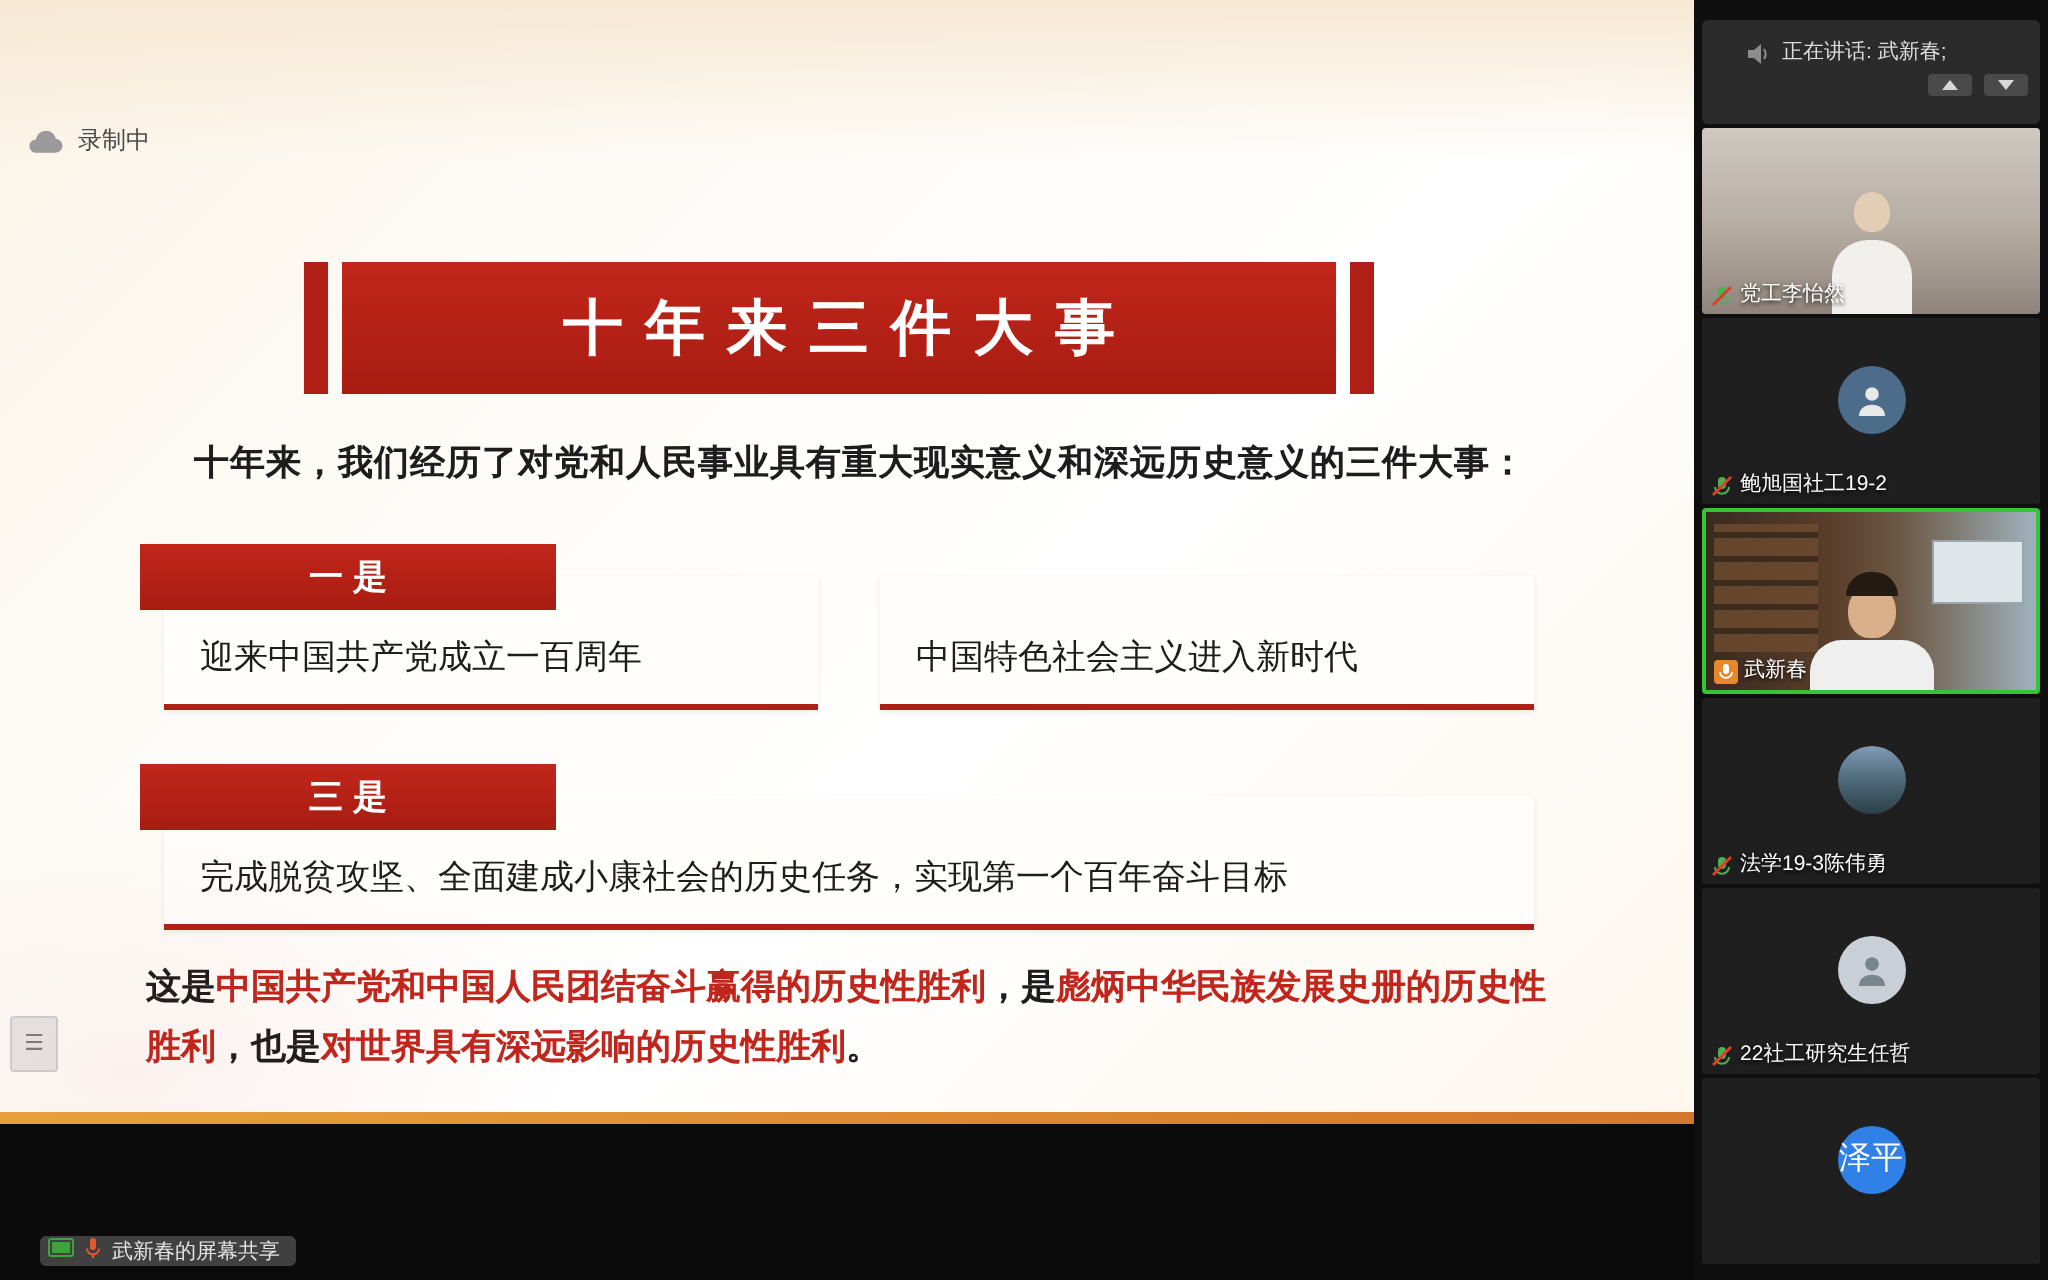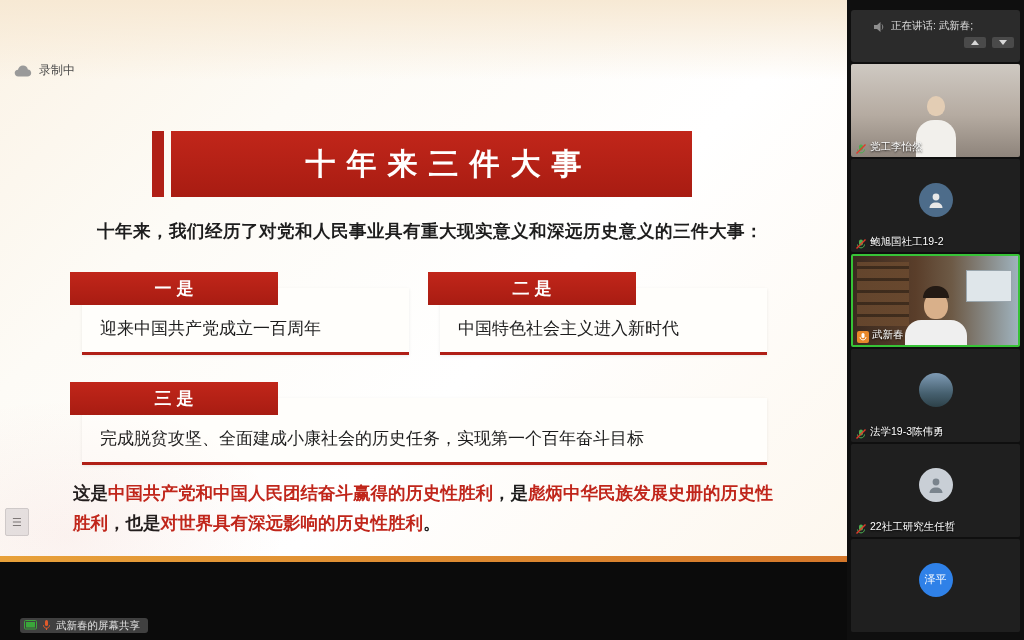--- a/index.html
+++ b/index.html
@@ -96,21 +96,20 @@
   .title-center {
     position: absolute;
     left: 19px;
     top: 0;
     width: 497px;
     height: 66px;
     background: linear-gradient(180deg, #c1261a 0%, #a81c12 100%);
     display: flex;
     align-items: center;
     justify-content: center;
-    padding-left: 24px;
   }
   .title-text {
     color: #ffffff;
     font-size: 30px;
     font-weight: bold;
     letter-spacing: 11px;
     text-indent: 11px;
   }
 
   
@@ -373,23 +372,20 @@
       <div class="lead">十年来，我们经历了对党和人民事业具有重大现实意义和深远历史意义的三件大事：</div>
 
       <div class="card" id="card1">
         <div class="card-tab">
           <span>一是</span>
         </div>
         <div class="card-body">迎来中国共产党成立一百周年</div>
       </div>
 
       <div class="card" id="card2">
-        <div class="card-tab">
-          <span>二是</span>
-        </div>
         <div class="card-body">中国特色社会主义进入新时代</div>
       </div>
 
       <div class="card" id="card3">
         <div class="card-tab">
           <span>三是</span>
         </div>
         <div class="card-body">完成脱贫攻坚、全面建成小康社会的历史任务，实现第一个百年奋斗目标</div>
       </div>
 
@@ -526,19 +522,19 @@
             <path d="M2.5 6.5c0 1.9 1.6 3.4 3.5 3.4s3.5-1.5 3.5-3.4" fill="none" stroke="#4caf50" stroke-width="1"></path>
             <line x1="1.5" y1="10.5" x2="10.5" y2="1.5" stroke="#e03b2b" stroke-width="1.4"></line>
           </svg>
         </span>
         <span class="label">22社工研究生任哲</span>
       </div>
     </div>
 
     <div class="tile">
       <div class="tile-video" style="background:#1f1f1f;"></div>
-      <div class="avatar-circle" style="background:#2f81e8;font-size:11px;">
+      <div class="avatar-circle" style="background:#2f81e8;font-size:16px;">
         <span>泽平</span>
       </div>
     </div>
 
   </div>
 </div>
 
 </body></html>

